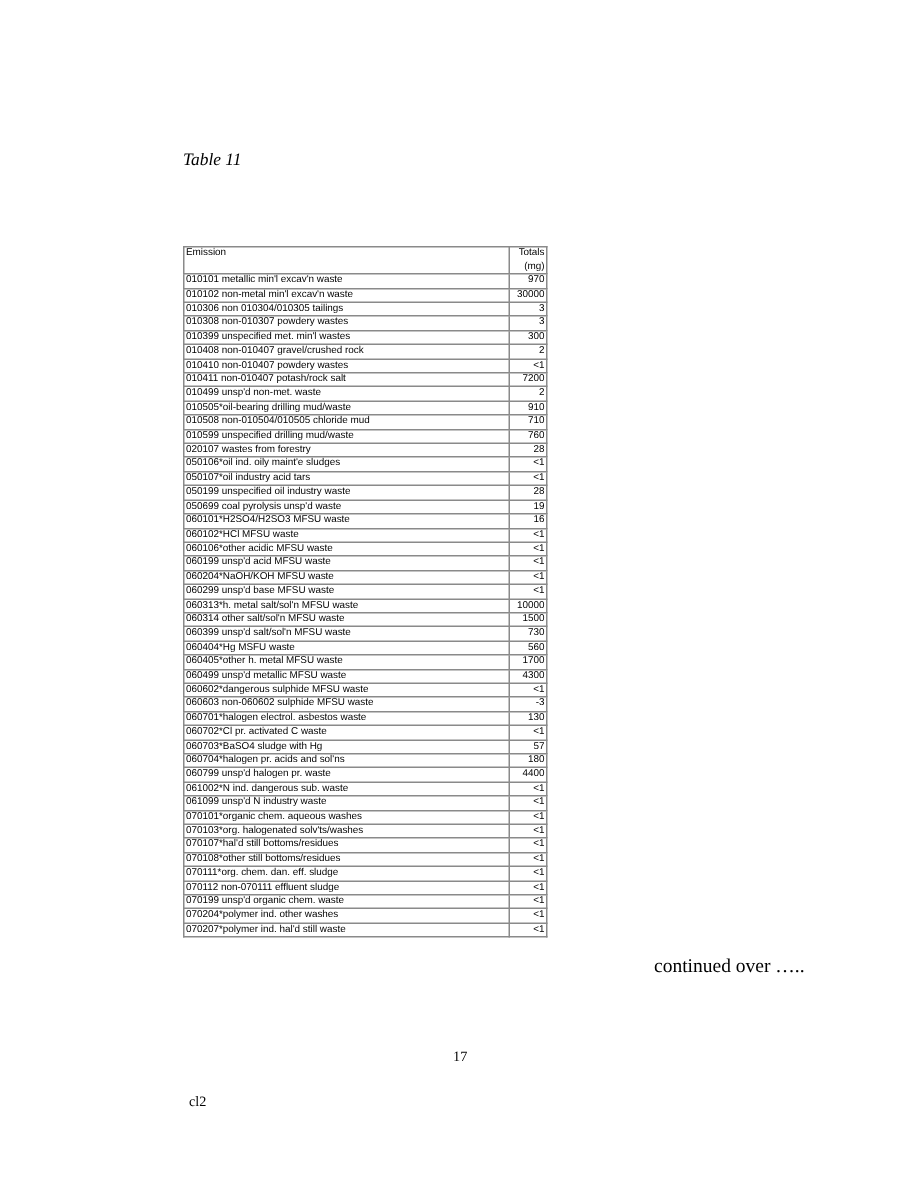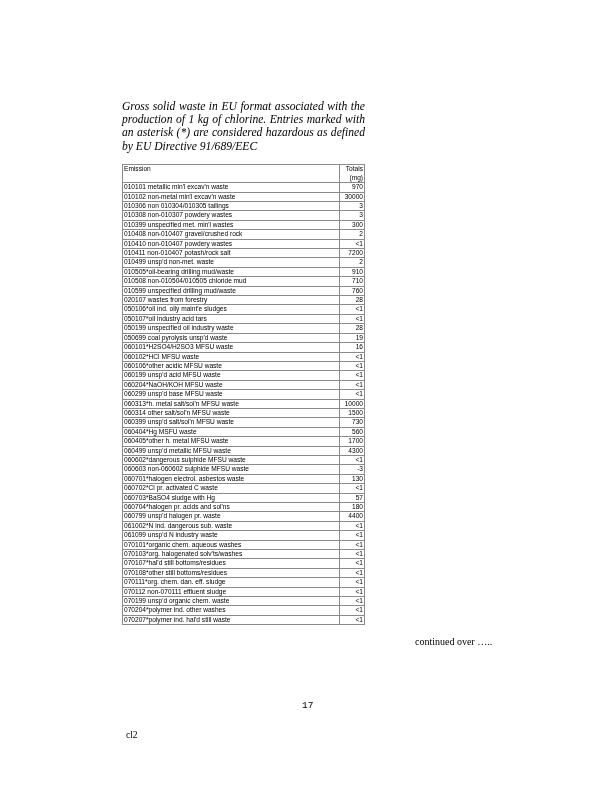--- a/index.html
+++ b/index.html
@@ -20,37 +20,37 @@
     table.data td, table.data th {
       border: 1px solid #8a8a8a; padding: 0 1px; height: 8.4px; line-height: 8.4px;
       white-space: nowrap; overflow: hidden;
     }
     table.data th { font-weight: normal; vertical-align: top; }
     table.data th.emis { text-align: left; width: 214px; }
     table.data th.tot { text-align: right; line-height: 8.6px; }
     table.data td.name { text-align: left; border-right: 1.5px solid #8a8a8a; }
     table.data td.val { text-align: right; }
     .continued {
-      position: absolute; left: 415px; top: 636px;
-      font-family: "Liberation Serif", serif; font-size: 10px; color: #000;
+      position: absolute; left: 436px; top: 636px;
+      font-family: "Liberation Serif", serif; font-size: 13px; color: #000;
     }
     .footer-left {
       position: absolute; left: 126px; top: 730px;
       font-family: "Liberation Serif", serif; font-size: 9.5px; color: #000; text-align: center;
     }
     .footer-page {
       position: absolute; left: 302px; top: 700px;
-      font-family: Liberation Mono, monospace; font-size: 9.5px; color: #000; text-align: center;
+      font-family: Liberation Serif, serif; font-size: 9.5px; color: #000; text-align: center;
     }
   </style>
 </head>
 <body>
 
 <div class="caption">
-  <span class="desc">Gross solid waste in EU format associated with the production of 1 kg of chlorine. Entries marked with an asterisk (*) are considered hazardous as defined by EU Directive 91/689/EEC</span>
+  <span class="title">Table 11</span>
 </div>
 
 <table class="data">
   <thead>
     <tr>
       <th class="emis">Emission</th>
       <th class="tot">
         <span>Totals</span><br>
         <span>(mg)</span>
       </th>

